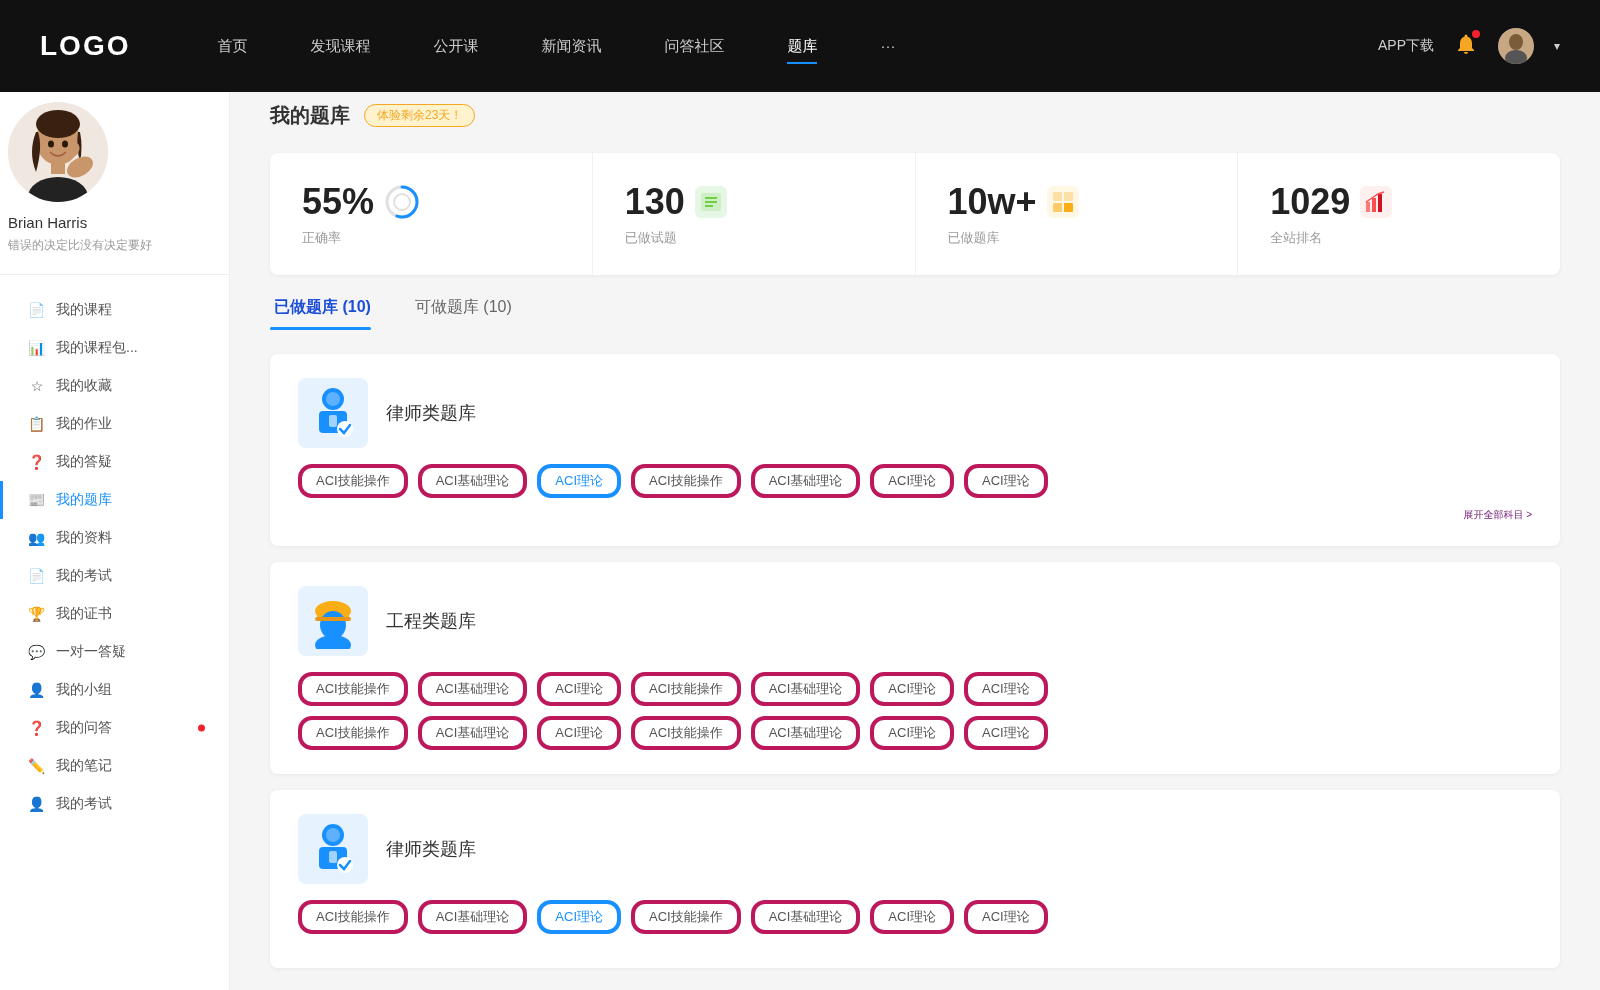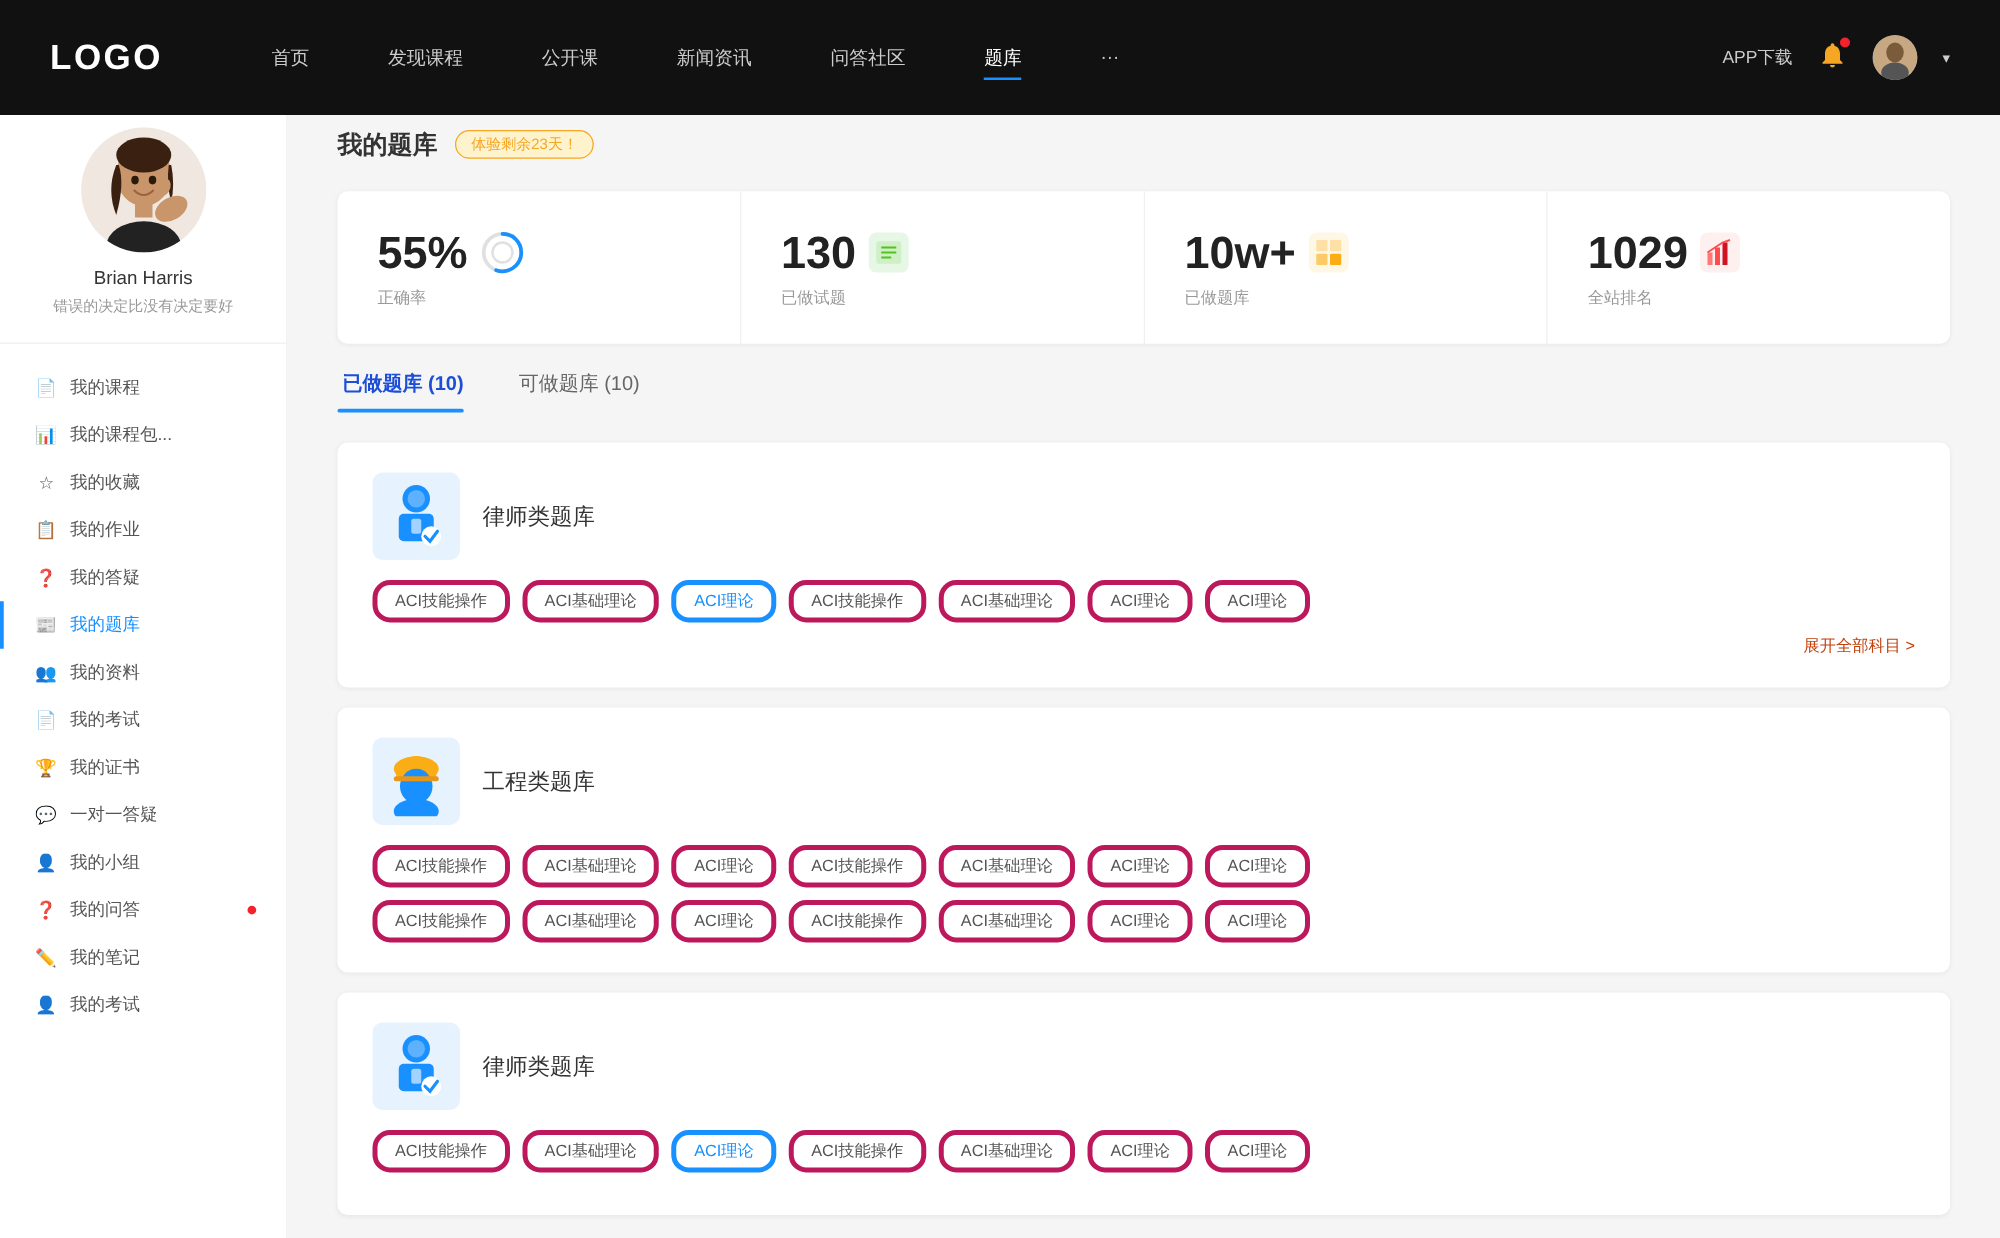--- a/index.html
+++ b/index.html
@@ -86,22 +86,22 @@
       width: 230px;
       background: #fff;
       min-height: calc(100vh - 72px);
       border-right: 1px solid #eee;
       padding: 30px 0 30px;
       flex-shrink: 0;
     }
     .sidebar-profile {
       display: flex;
       flex-direction: column;
-      align-items: center;
-      padding: 0 20px 20px;
+      align-items: flex-start;
+      padding: 0 8px 20px;
       border-bottom: 1px solid #eee;
     }
     .sidebar-avatar {
       width: 100px;
       height: 100px;
       border-radius: 50%;
       background: #f0e8e0;
       overflow: hidden;
       margin-bottom: 12px;
       position: relative;
@@ -306,22 +306,22 @@
       color: #1890ff;
       border-color: #1890ff;
       border-radius: 14px;
     }
     .qbank-footer {
       display: flex;
       justify-content: flex-end;
       margin-top: 10px;
     }
     .expand-link {
-      font-size: 13px;
-      color: #c2410c;
+      font-size: 10px;
+      color: #701a75;
       cursor: pointer;
     }
 
     
     .person-svg {
       width: 100%;
       height: 100%;
     }
   </style>
 </head>

